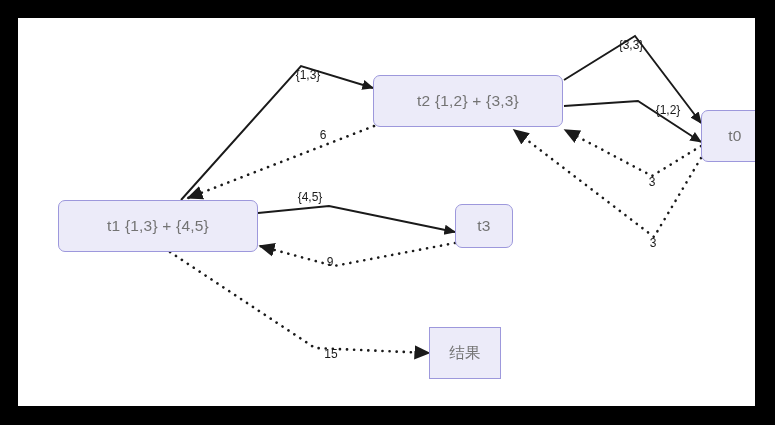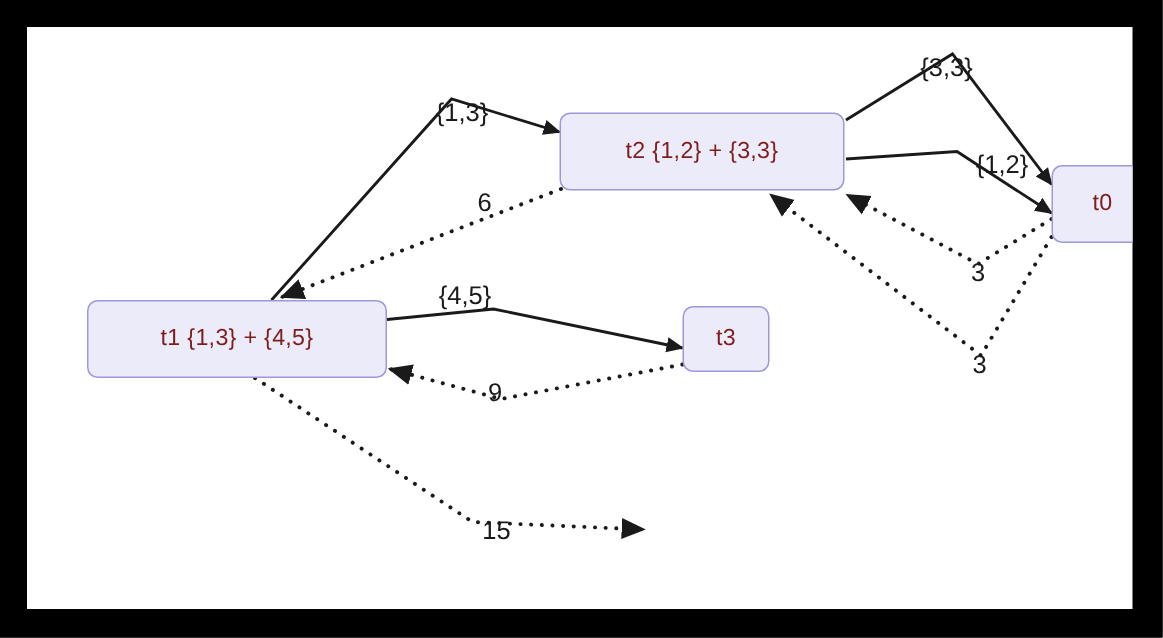--- a/index.html
+++ b/index.html
@@ -29,34 +29,34 @@
     left: 0;
     top: 0;
     width: 737px;
     height: 388px;
   }
   .node {
     position: absolute;
     box-sizing: border-box;
     background: #ecebf9;
     border: 1.6px solid #9d98dc;
-    color: #7f1d1d;
+    color: #737373;
     display: flex;
     align-items: center;
     justify-content: center;
     font-size: 15.5px;
     letter-spacing: 0.2px;
     white-space: nowrap;
     border-radius: 7px;
   }
   .node.sharp { border-radius: 0; }
   .edge-label {
     position: absolute;
     color: #1a1a1a;
-    font-size: 17px;
+    font-size: 12px;
     white-space: nowrap;
     transform: translate(-50%, -50%);
     background: transparent;
     line-height: 1;
   }
 </style>
 </head>
 <body>
 
 <div id="screen">
@@ -97,20 +97,23 @@
     </div>
 
     <div class="node" style="left:683px; top:92px; width:68px; height:52px;">
       <span>t0</span>
     </div>
 
     <div class="node" style="left:437px; top:186px; width:58px; height:44px;">
       <span>t3</span>
     </div>
 
+    <div class="node sharp" style="left:411px; top:309px; width:72px; height:52px;">
+      <span>结果</span>
+    </div>
 
     <div class="edge-label" style="left:290px; top:57px;">{1,3}</div>
     <div class="edge-label" style="left:613px; top:27px;">{3,3}</div>
     <div class="edge-label" style="left:630px; top:92px;margin-left:20px;">{1,2}</div>
     <div class="edge-label" style="left:292px; top:179px;">{4,5}</div>
     <div class="edge-label" style="left:305px; top:117px;">6</div>
     <div class="edge-label" style="left:634px; top:164px;">3</div>
     <div class="edge-label" style="left:635px; top:225px;">3</div>
     <div class="edge-label" style="left:312px; top:244px;">9</div>
     <div class="edge-label" style="left:313px; top:336px;">15</div>

